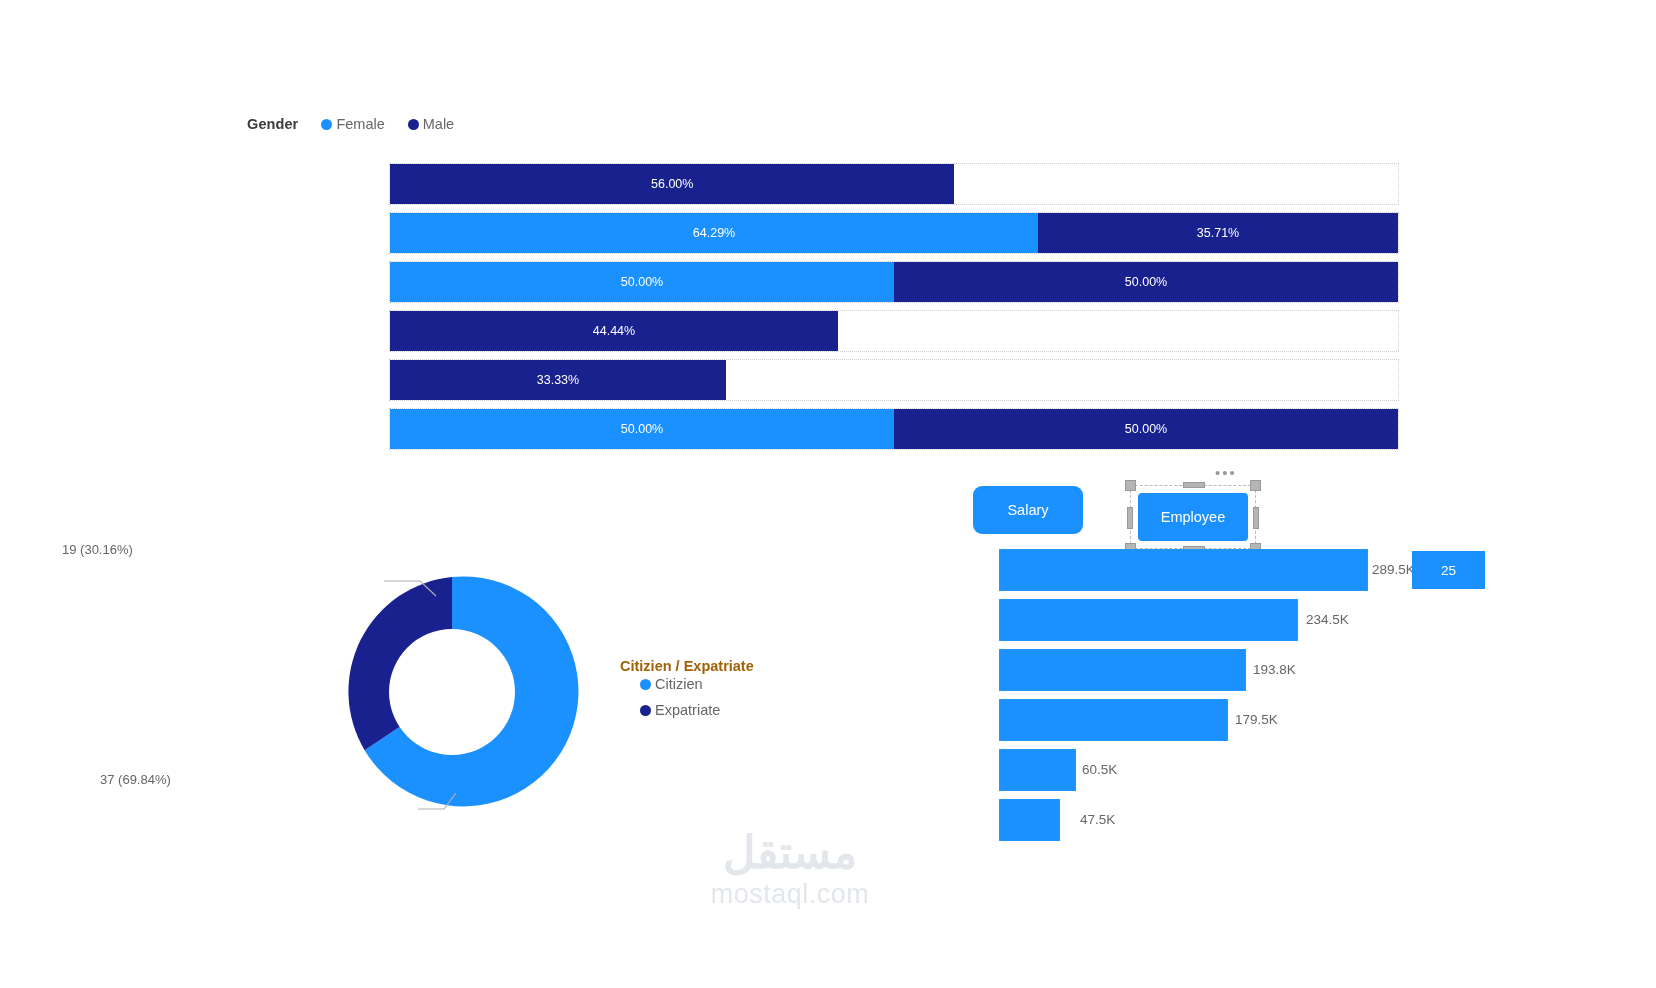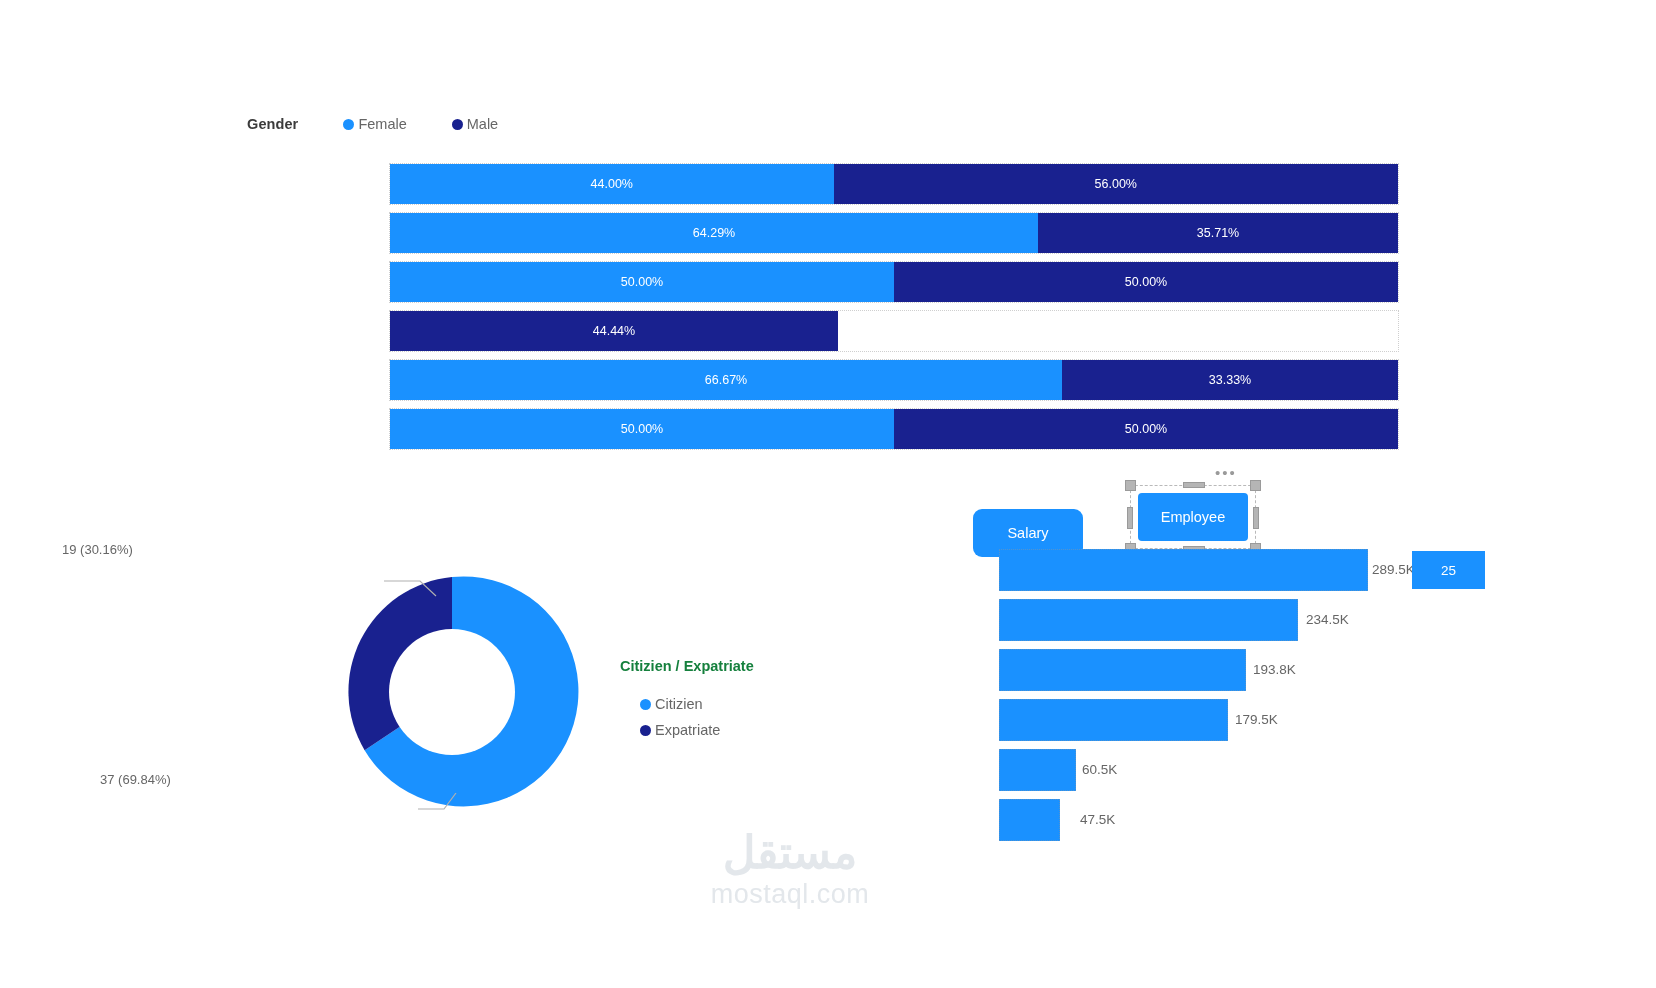--- a/index.html
+++ b/index.html
@@ -23,21 +23,21 @@
     top: 0;
     width: 1656px;
     height: 470px;
   }
   #gender-legend {
     position: absolute;
     left: 247px;
     top: 116px;
     display: flex;
     align-items: center;
-    gap: 25px;
+    gap: 3px;
     font-size: 14.5px;
   }
   #gender-legend .legend-title {
     font-weight: bold;
     color: #3b3b3b;
     letter-spacing: .1px;
   }
   .legend-entry {
     display: flex;
     align-items: center;
@@ -102,22 +102,22 @@
 
   #donut-legend {
     position: absolute;
     left: 620px;
     top: 658px;
     width: 230px;
   }
   #donut-legend .legend-title {
     font-weight: bold;
     font-size: 14.5px;
-    color: #15803d;
-    margin-bottom: 22px;
+    color: #a16207;
+    margin-bottom: 2px;
     display: block;
   }
   #donut-legend .legend-entry { margin-bottom: 10px; }
 
   
   #measure-buttons {
     position: absolute;
     left: 960px;
     top: 486px;
     width: 330px;
@@ -130,21 +130,21 @@
     border: none;
     border-radius: 9px;
     font-size: 14.5px;
     font-family: "Liberation Sans", sans-serif;
     cursor: pointer;
     display: flex;
     align-items: center;
     justify-content: center;
   }
   #btn-salary {
-    left: 13px;  top: 23px;  width: 110px; height: 48px;
+    left: 13px;  top: 0;  width: 110px; height: 48px;
   }
   #btn-employee {
     left: 178px; top: 7px;  width: 110px; height: 48px;
     border-radius: 4px;
   }
   
   #employee-selection {
     position: absolute;
     left: 170px; top: -1px;
     width: 126px; height: 64px;
@@ -252,21 +252,20 @@
       <span class="legend-dot dot-male"></span>
       <span>Male</span>
     </span>
   </div>
 
   <div id="gender-rows">
 
     <div class="gender-row">
 
       <div class="gender-bar-track">
-        <div class="seg seg-female" style="width:44.00%">44.00%</div>
         <div class="seg seg-male" style="width:56.00%">56.00%</div>
       </div>
     </div>
 
     <div class="gender-row">
 
       <div class="gender-bar-track">
         <div class="seg seg-female" style="width:64.29%">64.29%</div>
         <div class="seg seg-male" style="width:35.71%">35.71%</div>
       </div>
@@ -283,21 +282,20 @@
     <div class="gender-row">
 
       <div class="gender-bar-track">
         <div class="seg seg-male" style="width:44.44%">44.44%</div>
       </div>
     </div>
 
     <div class="gender-row">
 
       <div class="gender-bar-track">
-        <div class="seg seg-female" style="width:66.67%">66.67%</div>
         <div class="seg seg-male" style="width:33.33%">33.33%</div>
       </div>
     </div>
 
     <div class="gender-row">
 
       <div class="gender-bar-track">
         <div class="seg seg-female" style="width:50.00%">50.00%</div>
         <div class="seg seg-male" style="width:50.00%">50.00%</div>
       </div>

